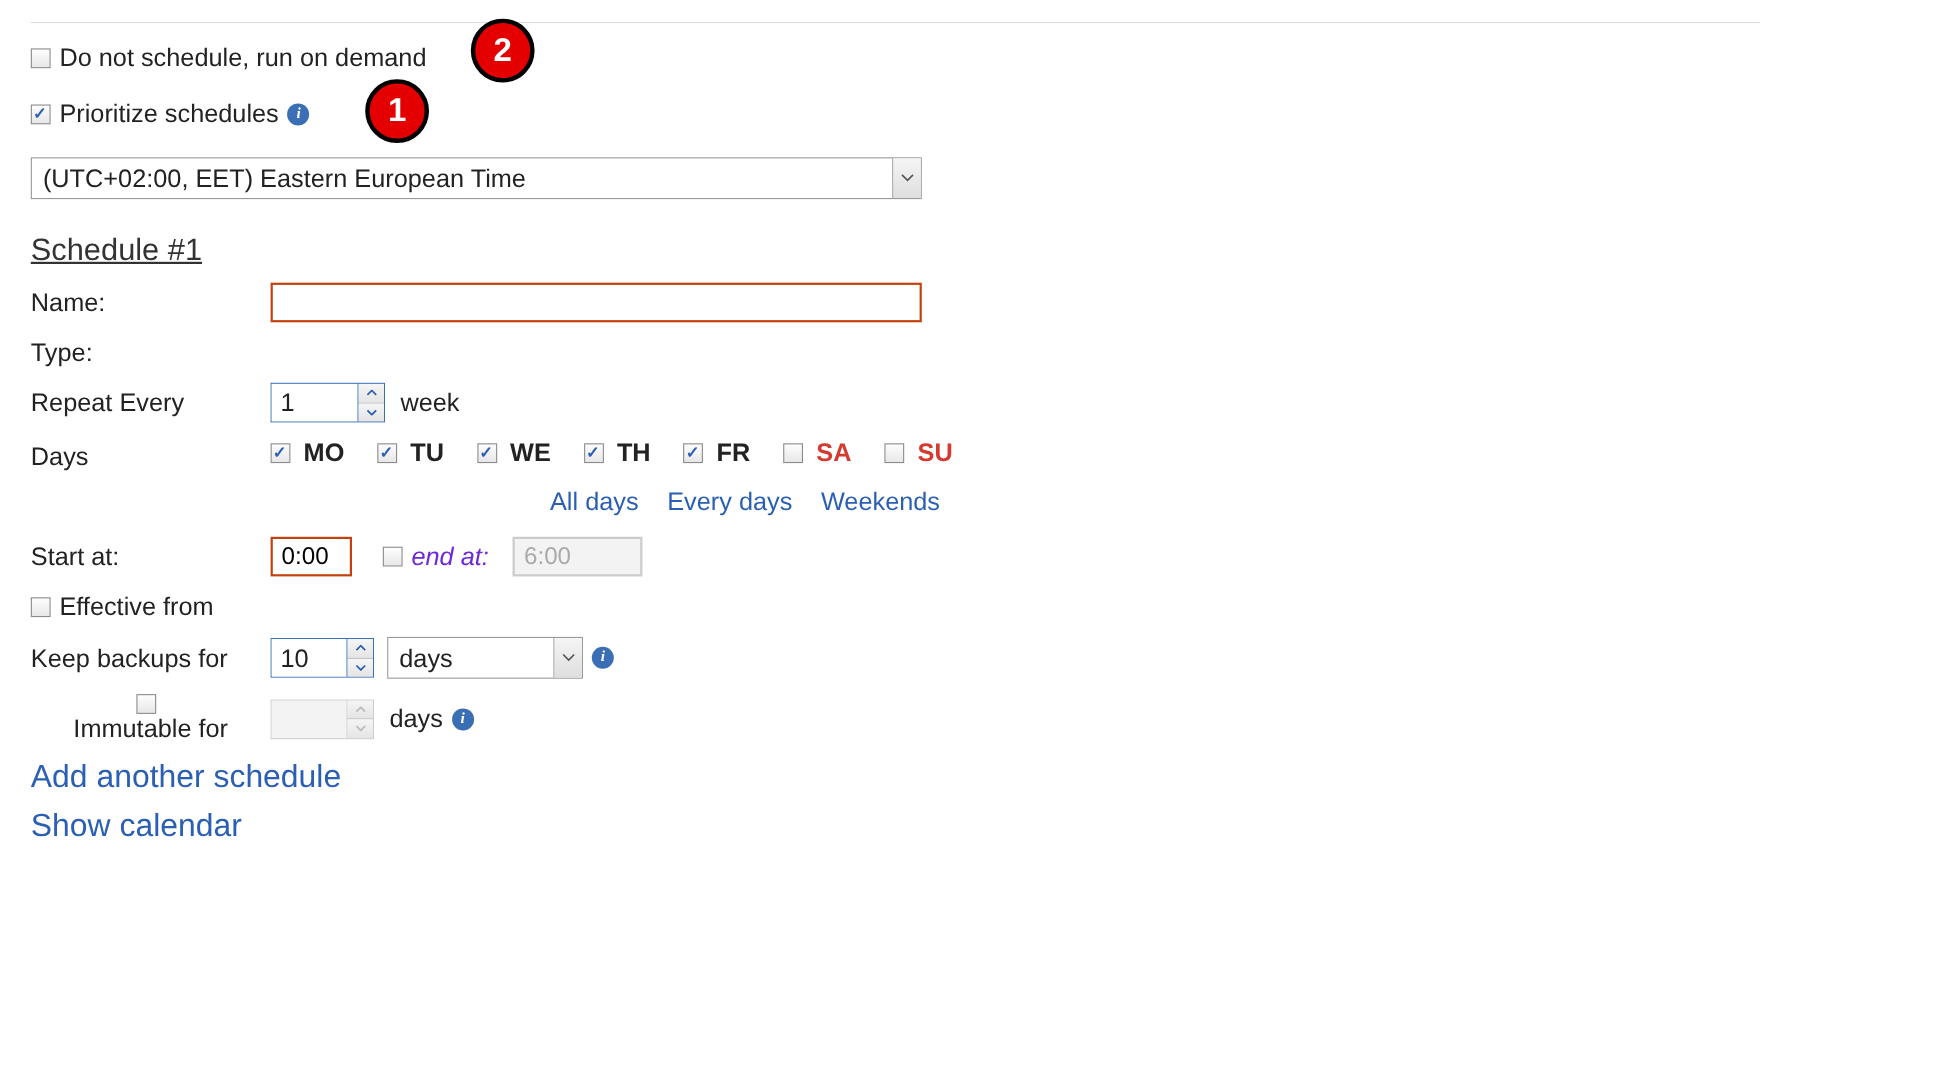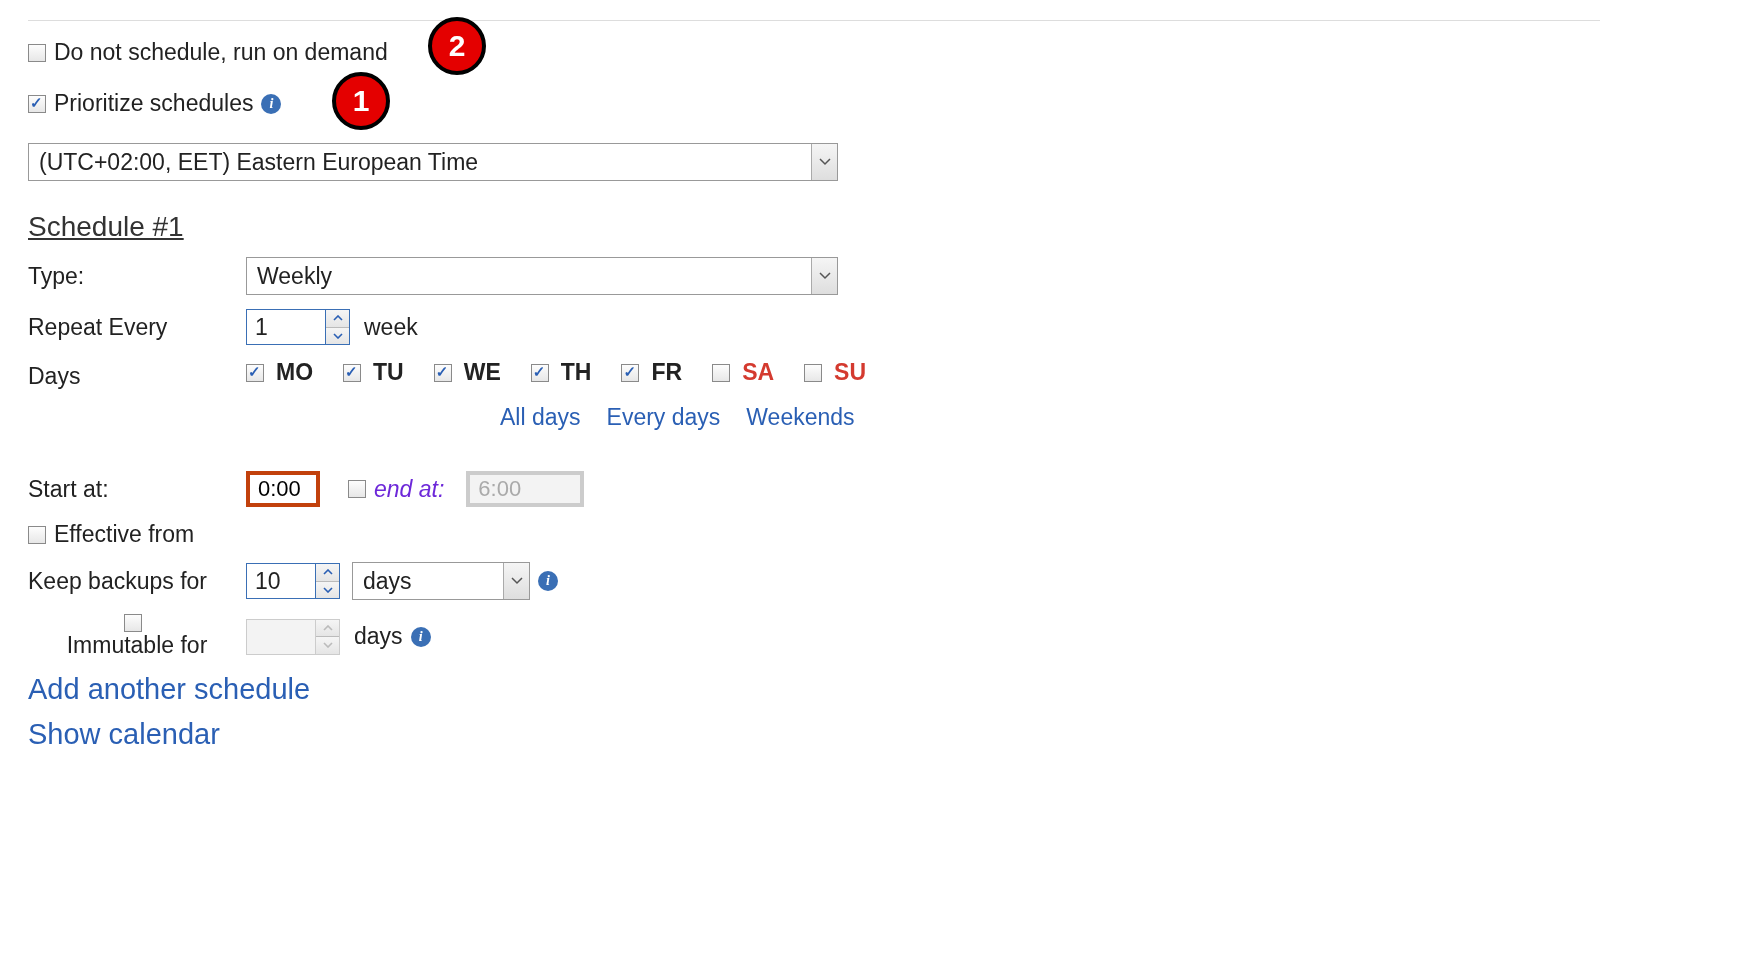--- a/index.html
+++ b/index.html
@@ -109,21 +109,21 @@
   .form-row {
     display: flex;
     align-items: center;
     margin: 14px 0;
   }
   .form-row .lbl {
     width: 218px;
     flex: 0 0 auto;
   }
   .text-input {
-    border: 4px solid #c2410c;
+    border: 2px solid #c2410c;
     height: 36px;
     padding: 2px 8px;
     font-size: 22px;
     background: #fff;
   }
   .text-input.disabled {
     background: #f3f3f3;
     color: #aaa;
     border-color: #ccc;
   }
@@ -218,31 +218,27 @@
     <span class="val">(UTC+02:00, EET) Eastern European Time</span>
     <span class="dd-btn">
       <svg viewBox="0 0 12 8">
           <path d="M1 1 L6 6 L11 1" fill="none" stroke="#555" stroke-width="1.5"></path>
         </svg>
     </span>
   </div>
 
   <div class="heading">Schedule #1</div>
 
+  <div class="form-row">
+    <span class="lbl">Name:</span>
+    <input class="text-input" style="width: 592px;" value="">
+  </div>
 
   <div class="form-row">
     <span class="lbl">Type:</span>
-    <div class="select-like" style="width:592px;">
-      <span class="val">Weekly</span>
-      <span class="dd-btn">
-        <svg viewBox="0 0 12 8">
-            <path d="M1 1 L6 6 L11 1" fill="none" stroke="#555" stroke-width="1.5"></path>
-          </svg>
-      </span>
-    </div>
   </div>
 
   <div class="form-row">
     <span class="lbl">Repeat Every</span>
     <div class="spinner">
       <span class="sp-val">1</span>
       <span class="sp-btns">
         <span class="sb">
             <svg viewBox="0 0 10 6">
               <path d="M1 5 L5 1 L9 5" fill="none" stroke="#2a5fb4" stroke-width="1.6"></path>
@@ -292,21 +288,21 @@
           </span>
         </div>
     </div>
   </div>
   <div class="quick-links">
     <span class="link">All days</span>
     <span class="link">Every days</span>
     <span class="link">Weekends</span>
   </div>
 
-  <div class="form-row" style="margin-top:40px;">
+  <div class="form-row" style="margin-top:18px;">
     <span class="lbl">Start at:</span>
     <input class="text-input" style="width: 74px;" value="0:00">
     <span style="display:inline-flex; align-items:center; margin-left:28px;">
       <span class="cb"></span>
       <span class="muted">end at:</span>
     </span>
     <input class="text-input disabled" style="width: 118px; margin-left: 22px;" disabled="" value="6:00">
   </div>
 
   <div class="form-row" style="margin-top:4px;">

